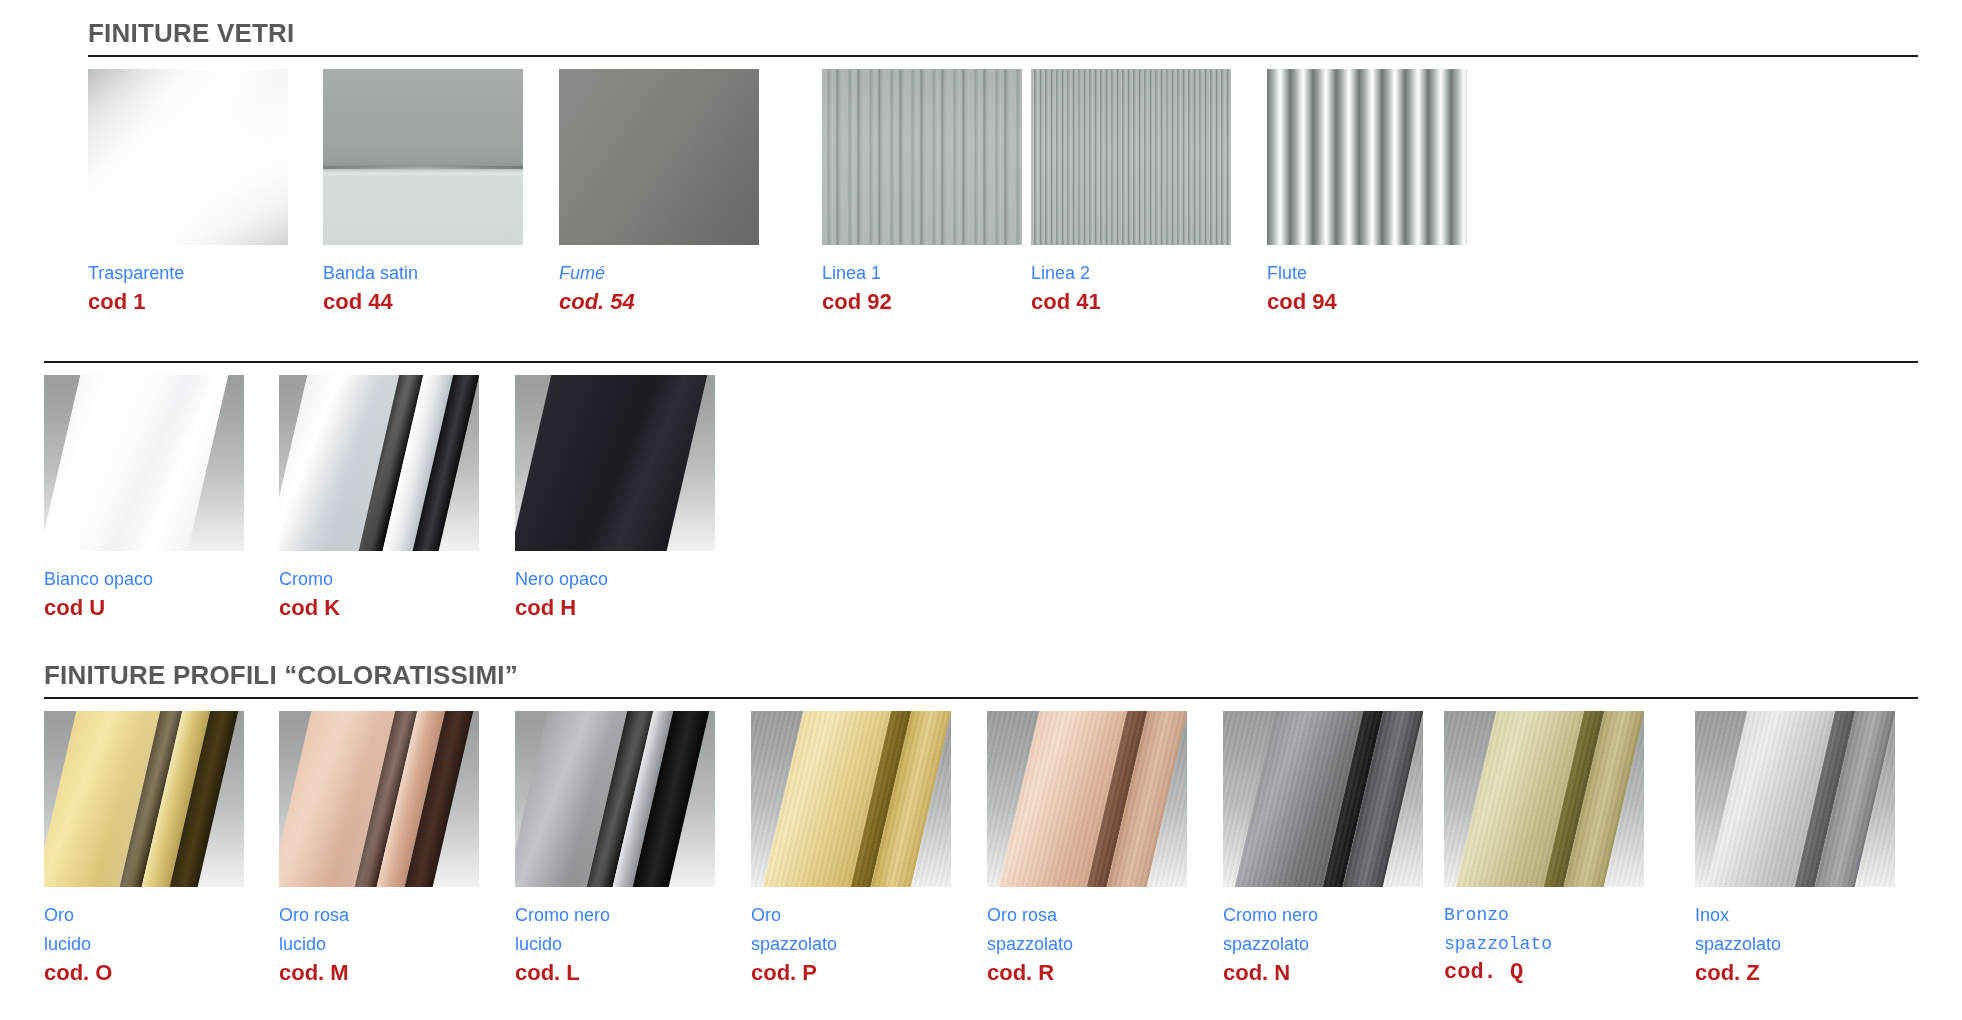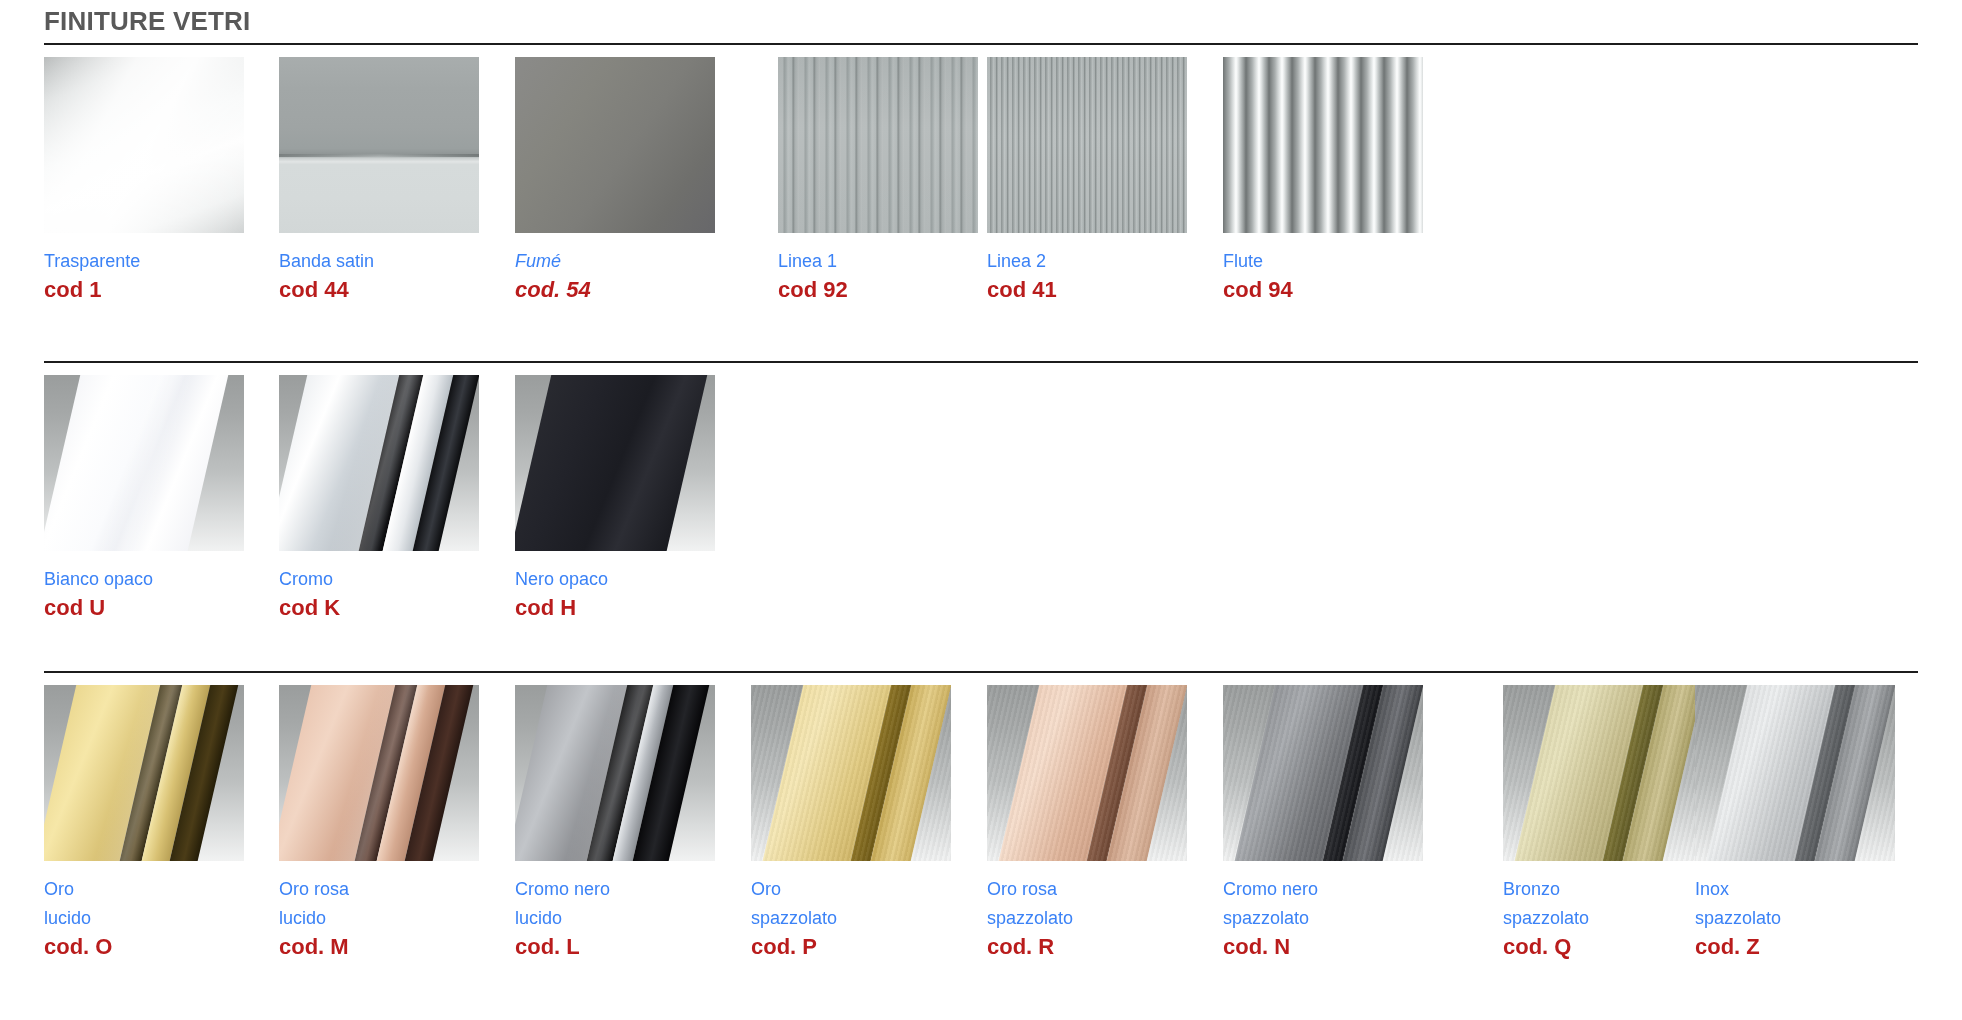--- a/index.html
+++ b/index.html
@@ -219,21 +219,21 @@
     position:absolute; inset:0;
     background: linear-gradient(106deg, rgba(255,255,255,0) 40%, rgba(255,255,255,0.28) 52%, rgba(255,255,255,0) 60%);
     pointer-events:none;
   }
 </style>
 </head>
 <body>
 
 <div class="page">
 
-  <div class="section" style="top:8px;">
+  <div class="section" style="top:20px;padding-left:44px;">
     <h2 class="section-title">FINITURE VETRI</h2>
     <div class="section-rule"></div>
 
     <div class="row">
 
       <div class="cell" style="left:44px;">
         <div class="swatch tex-trasparente"></div>
         <div class="caption">Trasparente</div>
         <div class="code">cod 1</div>
       </div>
@@ -300,20 +300,21 @@
           <div class="bar b-nero"></div>
         </div>
         <div class="caption">Nero opaco</div>
         <div class="code">cod H</div>
       </div>
 
     </div>
   </div>
 
   <div class="section" style="top:662px;">
+    <h2 class="section-title">FINITURE PROFILI “COLORATISSIMI”</h2>
     <div class="section-rule"></div>
 
     <div class="row">
 
       <div class="cell" style="left:44px;">
         <div class="swatch profile gloss">
           <div class="bar b-oro-a"></div>
             <div class="bar b-oro-b"></div>
           <div class="bar b-oro-c"></div>
             <div class="bar b-oro-d"></div>
@@ -373,21 +374,21 @@
         <div class="swatch profile brushed sp-cnero">
           <div class="bar b-sp-main"></div>
             <div class="bar b-sp-edge"></div>
             <div class="bar b-sp-face"></div>
         </div>
         <div class="caption">Cromo nero
 spazzolato</div>
         <div class="code">cod. N</div>
       </div>
 
-      <div class="cell" style="left:1503px;">
+      <div class="cell" style="left:1444px;font-family:Liberation Mono, monospace;">
         <div class="swatch profile brushed sp-bronzo">
           <div class="bar b-sp-main"></div>
             <div class="bar b-sp-edge"></div>
             <div class="bar b-sp-face"></div>
         </div>
         <div class="caption">Bronzo
 spazzolato</div>
         <div class="code">cod. Q</div>
       </div>
 

